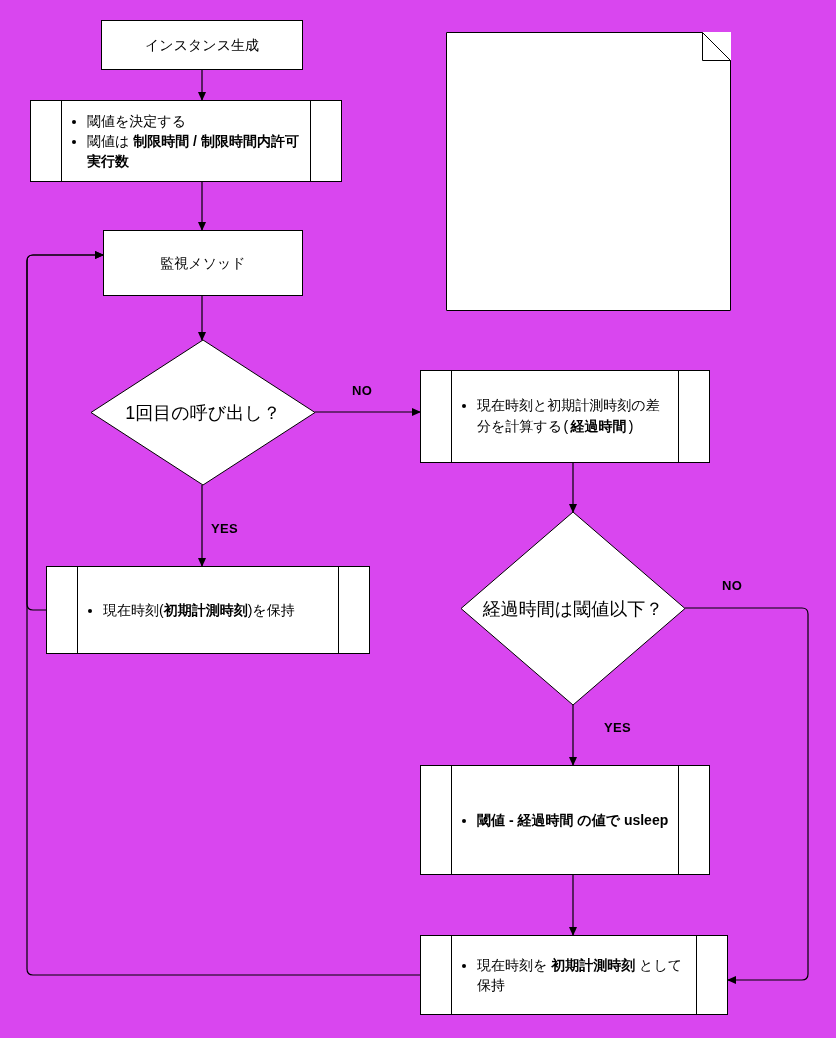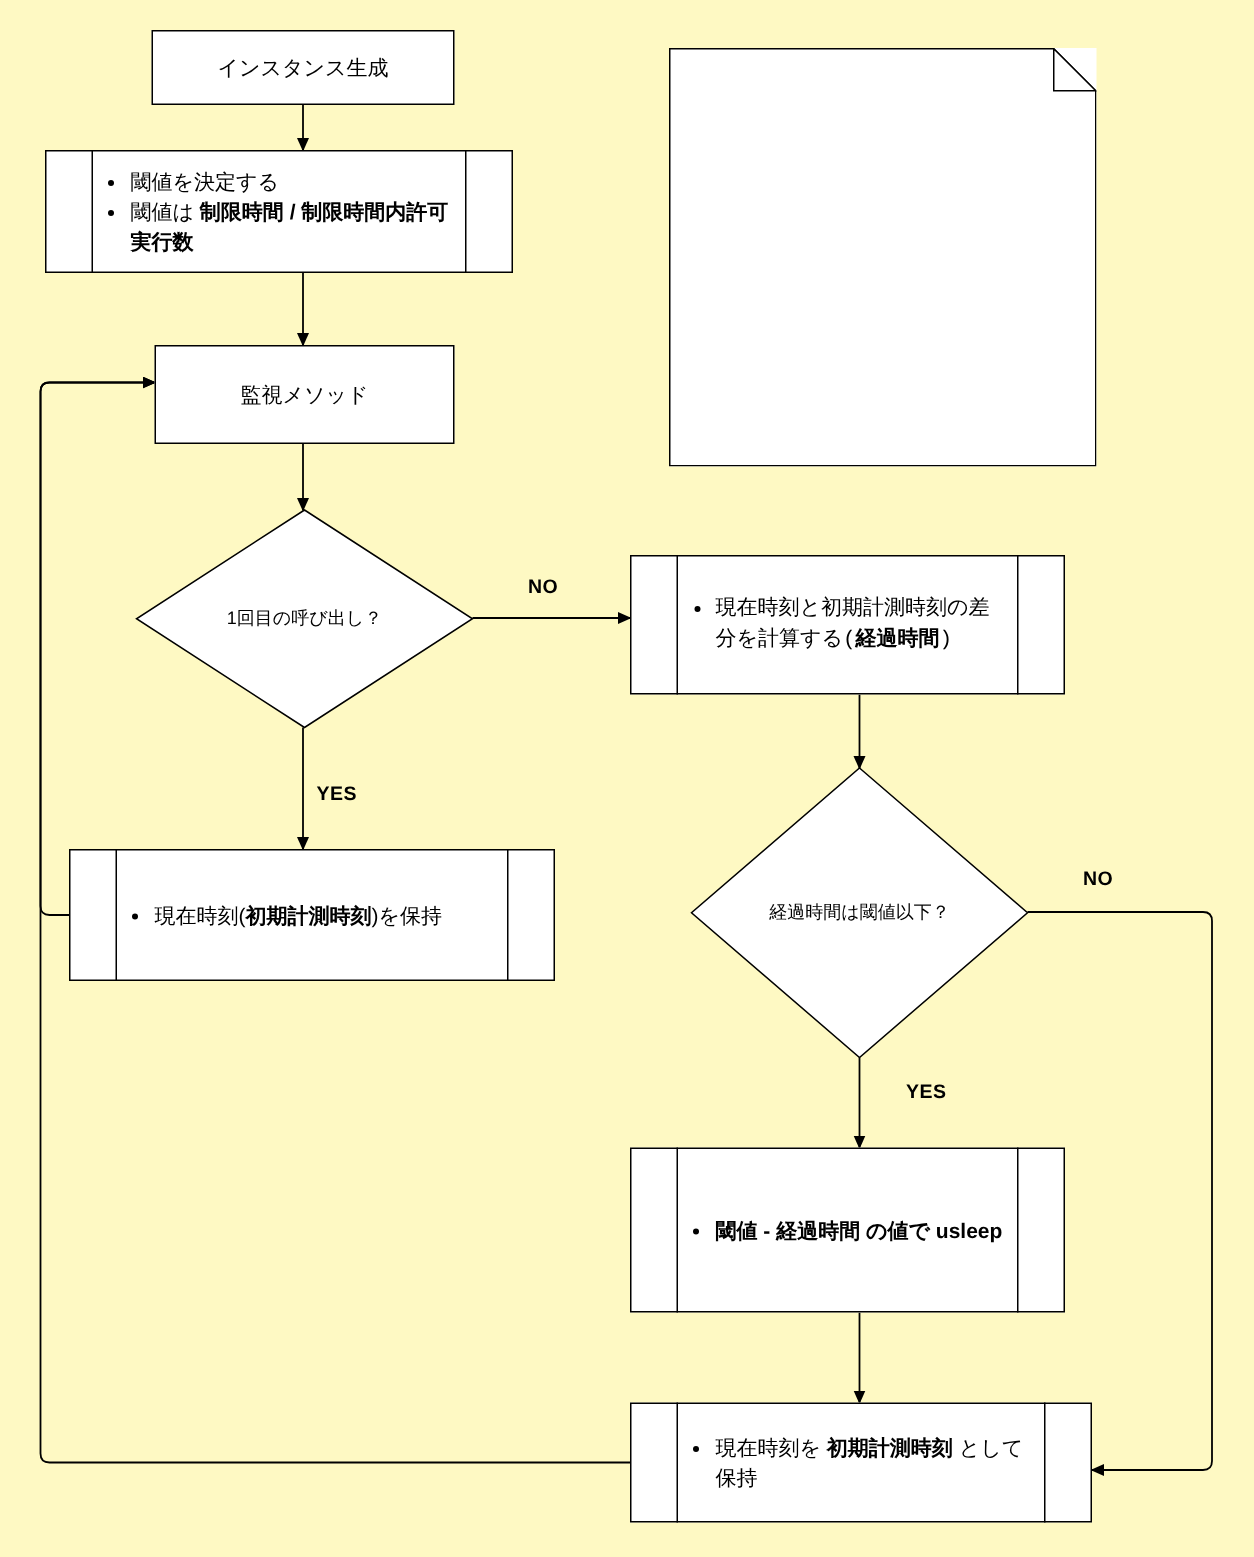--- a/index.html
+++ b/index.html
@@ -8,21 +8,21 @@
     background: #ffffff;
   }
   body {
     font-family: "Liberation Sans", "DejaVu Sans", sans-serif;
     color: #000000;
   }
   #canvas {
     position: relative;
     width: 836px;
     height: 1038px;
-    background: #fef9c3;
+    background: #d946ef;
     overflow: hidden;
   }
   .node {
     position: absolute;
     box-sizing: border-box;
     border: 1px solid #000000;
     background: #ffffff;
   }
   .node-center {
     display: flex;
@@ -74,21 +74,21 @@
     position: absolute;
     left: 0; top: 0;
     overflow: visible;
   }
   .diamond .dlabel {
     position: absolute;
     left: 0; right: 0; top: 0; bottom: 0;
     display: flex;
     align-items: center;
     justify-content: center;
-    font-size: 12px;
+    font-size: 18px;
     white-space: nowrap;
   }
 
   
   .conn {
     position: absolute;
     left: 0;
     top: 0;
     width: 836px;
     height: 1038px;

